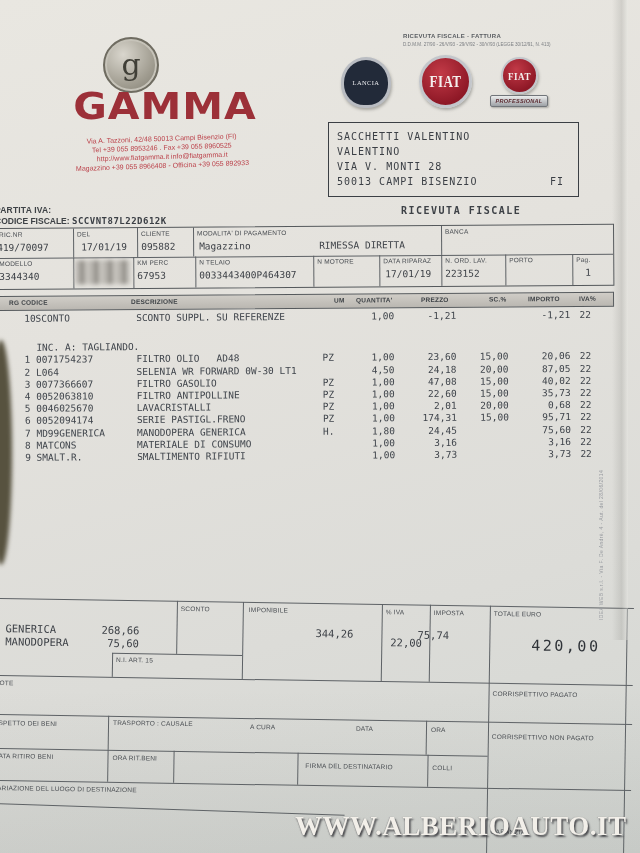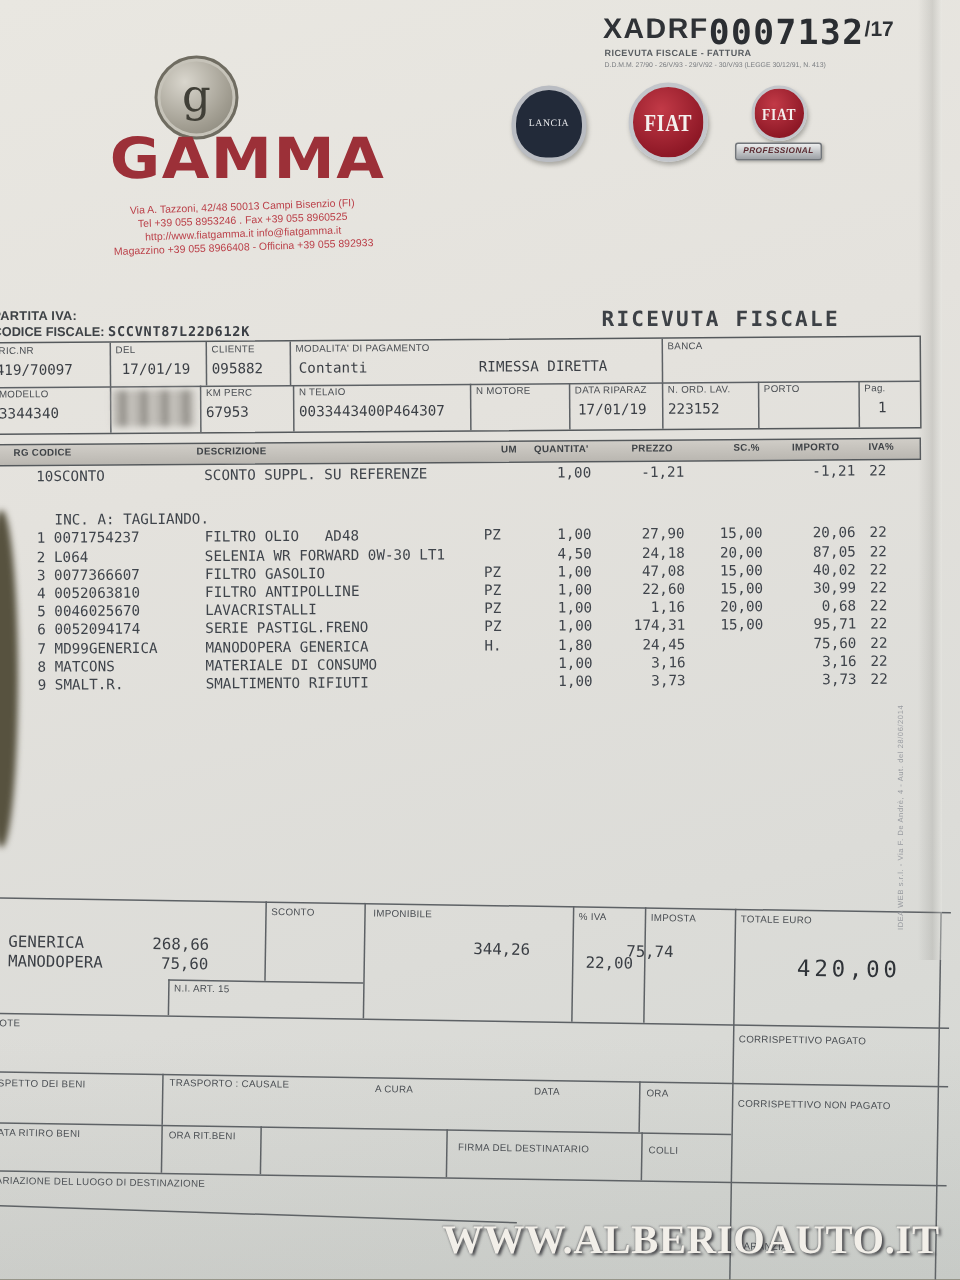--- a/index.html
+++ b/index.html
@@ -41,21 +41,21 @@
   .fiat-sm span{font-size:9px;}
   .prof-badge{left:490px;top:95px;width:56px;height:10px;border-radius:2px;
     background:linear-gradient(#eceded,#9da1a6);border:1px solid #71757a;
     display:flex;align-items:center;justify-content:center;box-shadow:1px 1px 2px rgba(60,60,55,.35);}
   .prof-badge span{font-size:5.5px;font-weight:bold;font-style:italic;color:#5a2a30;letter-spacing:.3px;}
 
   .custbox{left:328px;top:122px;width:249px;height:73px;border:1.5px solid #3b3f44;}
   .custbox .dot{position:absolute;left:8px;letter-spacing:1px;font-size:10px;}
   .custbox .prov{left:auto;right:14px;}
 
-  .sectitle{left:401px;top:205px;font-family:"DejaVu Sans Mono",monospace;font-size:14px;font-weight:bold;
+  .sectitle{left:401px;top:205px;font-family:"DejaVu Sans Mono",monospace;font-size:10px;font-weight:bold;
     color:#3d4146;letter-spacing:1.5px;white-space:nowrap;}
   .piva{left:-5px;top:205px;font-size:8.5px;font-weight:bold;color:#3e4246;letter-spacing:.2px;white-space:nowrap;}
   .cf{left:-5px;top:216px;font-size:8.5px;font-weight:bold;color:#3e4246;white-space:nowrap;}
   .cf .dot{font-size:9px;letter-spacing:.5px;}
 
   
   .info{left:-6px;top:228px;width:618px;height:60px;border:1.2px solid #55595c;transform:rotate(-.4deg);transform-origin:0 0;}
   .info .lbl{position:absolute;}
   .info .dot{position:absolute;}
 
@@ -94,23 +94,20 @@
     background:#57523f;filter:blur(2px);}
   .crease-right{left:612px;top:0;width:16px;height:640px;
     background:linear-gradient(90deg,rgba(140,140,135,0),rgba(140,140,135,.25) 60%,rgba(235,235,230,.4));}
   .shade-bottom{left:0;top:690px;width:640px;height:163px;background:linear-gradient(rgba(110,115,112,0),rgba(110,115,112,.12));pointer-events:none;}
 </style>
 </head>
 <body>
 
 <div id="paper">
 
-  <div class="abs serial">
-    <span class="pfx">XADRF</span><span class="num">0007132</span><span class="sfx">/17</span>
-  </div>
   <div class="abs typeline">RICEVUTA FISCALE - FATTURA</div>
   <div class="abs lawline">D.D.M.M. 27/90 - 26/V/93 - 29/V/92 - 30/V/93 (LEGGE 30/12/91, N. 413)</div>
 
   <div class="abs monogram">
     <span>g</span>
   </div>
   <div class="abs wordmark">GAMMA</div>
   <div class="abs vendor-addr">
     <div>Via A. Tazzoni, 42/48    50013 Campi Bisenzio (FI)</div>
     <div>Tel +39 055 8953246  .  Fax +39 055 8960525</div>
@@ -124,20 +121,27 @@
   <div class="abs brand fiat">
       <span>FIAT</span>
     </div>
   <div class="abs brand fiat-sm">
       <span>FIAT</span>
     </div>
   <div class="abs prof-badge">
       <span>PROFESSIONAL</span>
     </div>
 
+  <div class="abs custbox">
+    <div class="dot" style="top:8px">SACCHETTI VALENTINO</div>
+    <div class="dot" style="top:23px">VALENTINO</div>
+    <div class="dot" style="top:38px">VIA V. MONTI 28</div>
+    <div class="dot" style="top:53px">50013 CAMPI BISENZIO</div>
+    <div class="dot prov" style="top:53px">FI</div>
+  </div>
 
   <div class="abs piva">PARTITA IVA:</div>
   <div class="abs cf">
     <span>CODICE FISCALE:</span>
     <span class="dot">SCCVNT87L22D612K</span>
   </div>
   <div class="abs sectitle">RICEVUTA FISCALE</div>
 
   <div class="abs info">
     <div class="hline" style="left:0;top:29px;width:618px"></div>
@@ -145,21 +149,21 @@
     <div class="vline" style="left:142px;top:0;height:29px"></div>
     <div class="vline" style="left:198px;top:0;height:29px"></div>
     <div class="vline" style="left:446px;top:0;height:29px"></div>
     <div class="lbl" style="left:4px;top:2px">RIC.NR</div>
     <div class="dot" style="left:2px;top:13px">419/70097</div>
     <div class="lbl" style="left:82px;top:2px">DEL</div>
     <div class="dot" style="left:86px;top:13px">17/01/19</div>
     <div class="lbl" style="left:202px;top:2px">MODALITA' DI PAGAMENTO</div>
     <div class="lbl" style="left:146px;top:2px">CLIENTE</div>
     <div class="dot" style="left:146px;top:13px">095882</div>
-    <div class="dot" style="left:204px;top:13px">Contanti</div>
+    <div class="dot" style="left:204px;top:13px">Magazzino</div>
     <div class="dot" style="left:324px;top:13px">RIMESSA DIRETTA</div>
     <div class="lbl" style="left:450px;top:2px">BANCA</div>
 
     <div class="vline" style="left:78px;top:29px;height:31px"></div>
     <div class="vline" style="left:138px;top:29px;height:31px"></div>
     <div class="vline" style="left:200px;top:29px;height:31px"></div>
     <div class="vline" style="left:318px;top:29px;height:31px"></div>
     <div class="vline" style="left:384px;top:29px;height:31px"></div>
     <div class="vline" style="left:446px;top:29px;height:31px"></div>
     <div class="vline" style="left:510px;top:29px;height:31px"></div>
@@ -206,21 +210,21 @@
           </div>
         </div>
       <div class="items-gap"></div>
       <div class="group-line">INC. A: TAGLIANDO.</div>
       <div>
           <div class="item-row">
             <span class="c-lead">1 0071754237</span>
             <span class="c-desc">FILTRO OLIO   AD48</span>
             <span class="c-um">PZ</span>
             <span class="c-qty">1,00</span>
-            <span class="c-price">27,90</span>
+            <span class="c-price">23,60</span>
             <span class="c-sc">15,00</span>
             <span class="c-amt">20,06</span>
             <span class="c-iva">22</span>
           </div>
           <div class="item-row">
             <span class="c-lead">2 L064</span>
             <span class="c-desc">SELENIA WR FORWARD 0W-30 LT1</span>
             <span class="c-um"></span>
             <span class="c-qty">4,50</span>
             <span class="c-price">24,18</span>
@@ -238,29 +242,29 @@
             <span class="c-amt">40,02</span>
             <span class="c-iva">22</span>
           </div>
           <div class="item-row">
             <span class="c-lead">4 0052063810</span>
             <span class="c-desc">FILTRO ANTIPOLLINE</span>
             <span class="c-um">PZ</span>
             <span class="c-qty">1,00</span>
             <span class="c-price">22,60</span>
             <span class="c-sc">15,00</span>
-            <span class="c-amt">30,99</span>
+            <span class="c-amt">35,73</span>
             <span class="c-iva">22</span>
           </div>
           <div class="item-row">
             <span class="c-lead">5 0046025670</span>
             <span class="c-desc">LAVACRISTALLI</span>
             <span class="c-um">PZ</span>
             <span class="c-qty">1,00</span>
-            <span class="c-price">1,16</span>
+            <span class="c-price">2,01</span>
             <span class="c-sc">20,00</span>
             <span class="c-amt">0,68</span>
             <span class="c-iva">22</span>
           </div>
           <div class="item-row">
             <span class="c-lead">6 0052094174</span>
             <span class="c-desc">SERIE PASTIGL.FRENO</span>
             <span class="c-um">PZ</span>
             <span class="c-qty">1,00</span>
             <span class="c-price">174,31</span>

